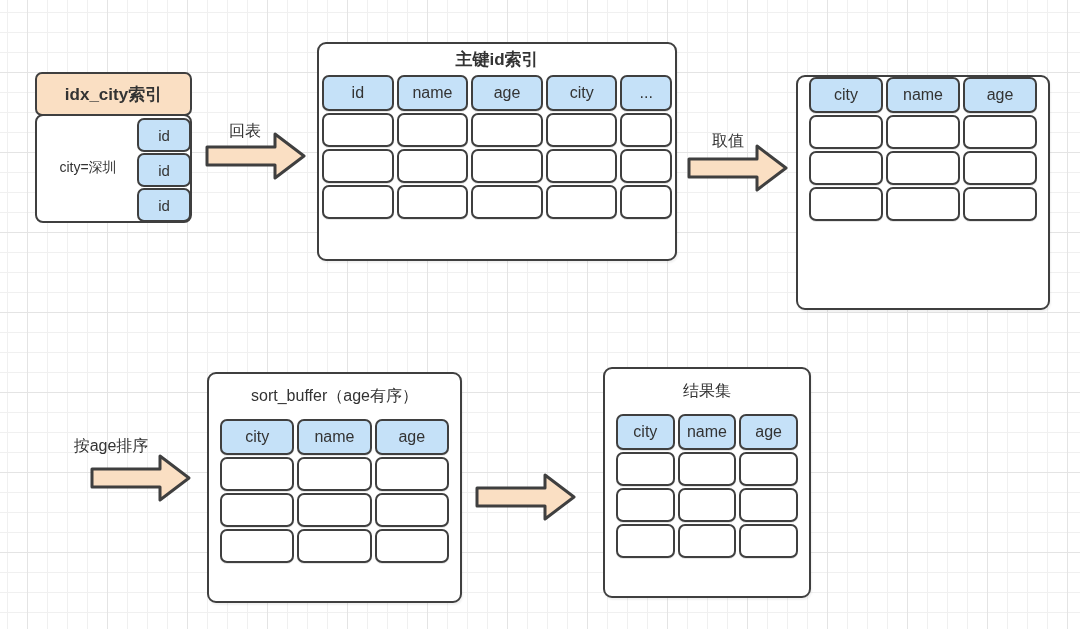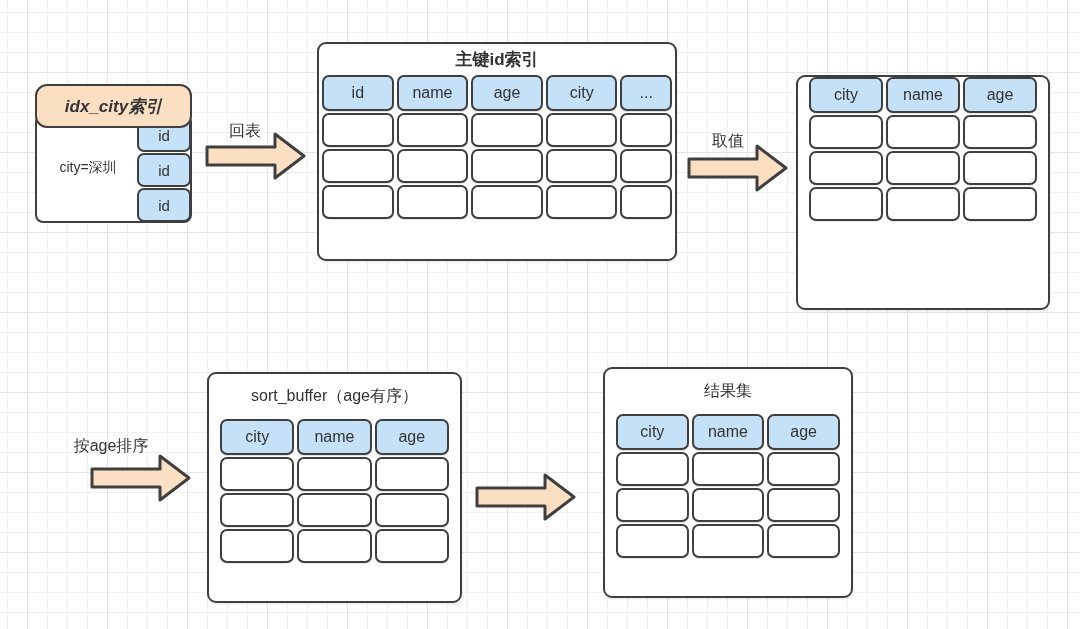--- a/index.html
+++ b/index.html
@@ -24,27 +24,26 @@
       linear-gradient(to bottom, var(--grid-major) 1px, transparent 1px),
       linear-gradient(to right, var(--grid-minor) 1px, transparent 1px),
       linear-gradient(to bottom, var(--grid-minor) 1px, transparent 1px);
     background-size:80px 80px,80px 80px,20px 20px,20px 20px;
     background-position:27px 0,0 72px,7px 0,0 12px;
   }
   .abs{position:absolute;}
 
   
   .idx-header{
-    left:35px;top:84px;width:157px;height:44px;
+    left:35px;top:72px;width:157px;height:44px;
     background:var(--peach);
-    border:2.5px solid var(--line);border-radius:12px;
+    border:2.5px solid var(--line);border-radius:7px;
     display:flex;align-items:center;justify-content:center;
     font-weight:bold;font-size:17px;
     z-index:2;
-    font-style:italic;
   }
   .idx-body{
     left:35px;top:114px;width:157px;height:109px;
     background:#ffffff;
     border:2.5px solid var(--line);border-radius:8px;
     z-index:1;
   }
   .idx-condition{
     position:absolute;left:2px;top:0;width:98px;height:104px;
     display:flex;align-items:center;justify-content:center;
@@ -71,21 +70,21 @@
   }
   .ttitle{
     display:flex;align-items:center;justify-content:center;
     font-size:16px;
   }
   .t-primary{left:317px;top:42px;width:360px;height:219px;}
   .t-primary .ttitle{height:31px;font-weight:bold;font-size:17px;border-radius:10px;}
   .t-primary .tgrid{padding:0 3px;grid-template-columns:repeat(4,1fr) 0.72fr;}
   .t-unsorted{left:796px;top:75px;width:254px;height:235px;}
   .t-sorted{left:207px;top:372px;width:255px;height:231px;}
-  .t-result{left:603px;top:367px;width:250px;height:231px;}
+  .t-result{left:603px;top:367px;width:208px;height:231px;}
   .t-side .ttitle{height:45px;}
   .t-side .tgrid{padding:0 11px;grid-template-columns:repeat(3,1fr);}
   .tgrid{
     display:grid;
     grid-template-rows:36px;
     grid-auto-rows:34px;
     gap:2px 3px;
     align-content:start;
   }
   .cell{

